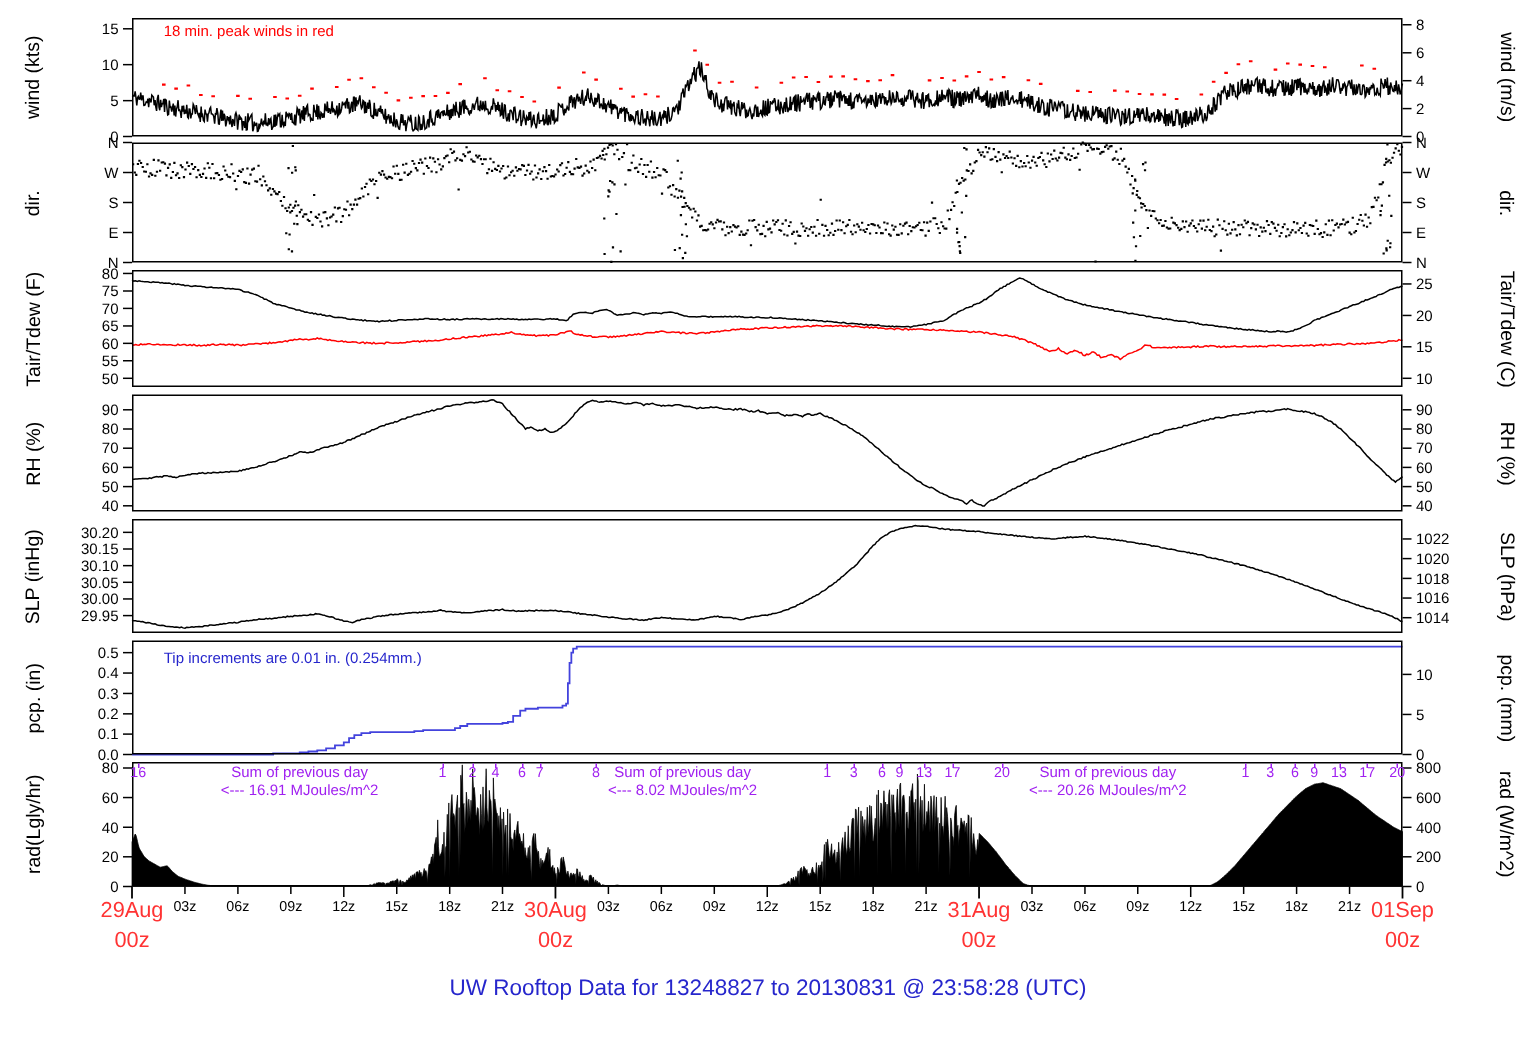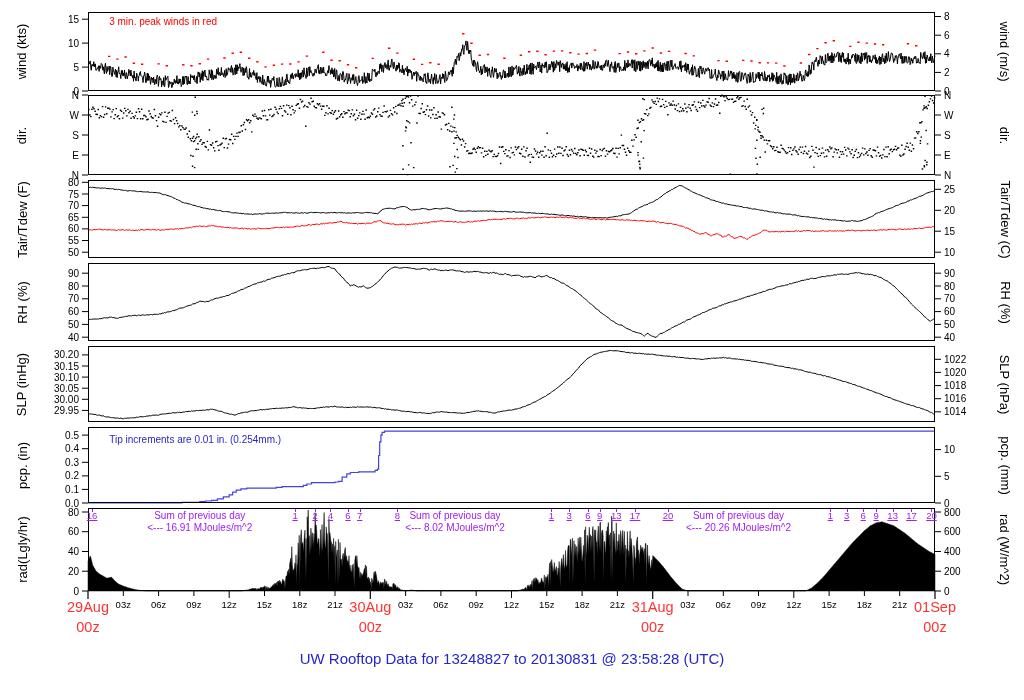--- a/index.html
+++ b/index.html
@@ -6,21 +6,21 @@
   .page{position:relative;width:1024px;height:700px;background:#ffffff;overflow:hidden;
         font-family:"Liberation Sans",sans-serif;}
   .panel{position:absolute;}
   .panel svg{position:absolute;left:0;top:0;overflow:visible;}
   .ylab{position:absolute;display:flex;align-items:center;justify-content:center;pointer-events:none;}
   .ylab span{white-space:nowrap;font-size:13px;color:#000;}
   .ylab.left span{transform:rotate(-90deg);}
   .ylab.right span{transform:rotate(90deg);}
   .ann{position:absolute;font-size:10px;line-height:12px;white-space:nowrap;pointer-events:none;}
   .ann.center{transform:translateX(-50%);text-align:center;}
-  .cum{position:absolute;font-size:9.5px;transform:translateX(-50%);pointer-events:none;text-decoration:underline;}
+  .cum{position:absolute;font-size:9.5px;transform:translateX(-50%);pointer-events:none;}
   .cumtick{position:absolute;width:1px;height:3px;pointer-events:none;}
   .hourlab{position:absolute;font-size:9.5px;color:#000;transform:translateX(-50%);white-space:nowrap;}
   .daylab{position:absolute;font-size:14.5px;text-align:center;transform:translateX(-50%);line-height:20px;white-space:nowrap;}
   .caption{position:absolute;left:0;width:1024px;text-align:center;font-size:15px;}
 </style>
 </head>
 <body>
 
 <div class="page">
   <div id="plot-root">
@@ -43,21 +43,21 @@
           <line x1="847" x2="853" y1="23.2" y2="23.2" stroke="#000" stroke-width="1"></line>
           <text x="856" y="26.7" font-size="10px" text-anchor="start" fill="#000" style="font-family: &quot;Liberation Sans&quot;, sans-serif;">6</text>
           <line x1="847" x2="853" y1="4.5" y2="4.5" stroke="#000" stroke-width="1"></line>
           <text x="856" y="8" font-size="10px" text-anchor="start" fill="#000" style="font-family: &quot;Liberation Sans&quot;, sans-serif;">8</text>
           <path d="M0,52.5L0.5,52.4L1.1,51.6L1.6,51.9L2.1,48.9L2.6,52.8L3.2,58.3L3.7,53.1L4.2,52.2L4.8,54.2L5.3,54L5.8,49.7L6.4,54.9L6.9,52L7.4,52L7.9,58.3L8.5,58.2L9,57.2L9.5,55.9L10.1,56.2L10.6,53.8L11.1,59.4L11.6,53.9L12.2,54.3L12.7,56.3L13.2,51.4L13.8,52.1L14.3,52.7L14.8,58.2L15.4,54.8L15.9,59.4L16.4,61.9L16.9,53.9L17.5,51.2L18,59.5L18.5,61.5L19.1,54.5L19.6,59.4L20.1,57.1L20.6,57L21.2,54L21.7,62.6L22.2,54.3L22.8,54.8L23.3,60.2L23.8,64.6L24.4,64.2L24.9,55.1L25.4,59.4L25.9,59.2L26.5,62.4L27,59.7L27.5,57.1L28.1,64.9L28.6,58.4L29.1,65.7L29.6,61L30.2,58.9L30.7,54.8L31.2,61.6L31.8,61.3L32.3,62.8L32.8,66.6L33.4,58.5L33.9,62.4L34.4,58.4L34.9,64.1L35.5,61.1L36,63.7L36.5,57.9L37.1,66.1L37.6,66.7L38.1,60.7L38.6,60.8L39.2,66.9L39.7,64L40.2,64L40.8,57.4L41.3,58.5L41.8,61.3L42.3,64L42.9,58L43.4,62L43.9,64L44.5,65.6L45,63.2L45.5,69.3L46.1,59L46.6,66L47.1,64.8L47.6,68.3L48.2,69L48.7,61.1L49.2,63.7L49.8,64.2L50.3,69.2L50.8,63.9L51.3,63.3L51.9,60.3L52.4,59.5L52.9,63.9L53.5,64L54,64.5L54.5,65.7L55.1,70.5L55.6,63.9L56.1,64.1L56.6,60.1L57.2,63.6L57.7,70.6L58.2,70.7L58.8,64.8L59.3,61L59.8,68.6L60.3,61.7L60.9,68.4L61.4,63.9L61.9,65.2L62.5,72.3L63,69.8L63.5,65.4L64.1,67.5L64.6,66L65.1,70.9L65.6,65.1L66.2,70L66.7,72.7L67.2,67.3L67.8,69.4L68.3,71.9L68.8,64.4L69.3,63.1L69.9,65.4L70.4,74.4L70.9,69.3L71.5,64.4L72,67.9L72.5,66.4L73.1,67.3L73.6,74.9L74.1,69.1L74.6,69.2L75.2,73.2L75.7,65.6L76.2,74.6L76.8,74.4L77.3,63.6L77.8,68.3L78.3,67.3L78.9,65.8L79.4,64.9L79.9,64.2L80.5,75.5L81,74.1L81.5,69.1L82.1,71.6L82.6,71.3L83.1,69.9L83.6,75.6L84.2,75.3L84.7,70.4L85.2,72.7L85.8,70.8L86.3,67L86.8,70.7L87.3,71.5L87.9,68.4L88.4,70.9L88.9,63.6L89.5,71.7L90,69.8L90.5,72.1L91.1,66.8L91.6,71.1L92.1,68L92.6,67L93.2,74.6L93.7,73L94.2,72.5L94.8,64.5L95.3,72.6L95.8,64.4L96.3,71.8L96.9,66.4L97.4,64L97.9,65L98.5,64L99,72.5L99.5,72.5L100.1,64.6L100.6,70.8L101.1,72L101.6,69.1L102.2,72L102.7,62.5L103.2,65.3L103.8,64.3L104.3,65.9L104.8,63.7L105.3,64.2L105.9,67.9L106.4,63.3L106.9,69.6L107.5,69.7L108,70.4L108.5,64.4L109.1,71.7L109.6,64.9L110.1,59.9L110.6,61L111.2,65L111.7,60.6L112.2,70.3L112.8,64.5L113.3,61.5L113.8,67.6L114.3,58.7L114.9,68.7L115.4,59.7L115.9,64.4L116.5,58.9L117,58L117.5,65L118.1,64.1L118.6,64.3L119.1,68.2L119.6,67.1L120.2,68.1L120.7,68.1L121.2,57.9L121.8,62.4L122.3,62.1L122.8,66L123.3,57.6L123.9,67.7L124.4,58.6L124.9,65.2L125.5,67.6L126,63L126.5,63.7L127,66.5L127.6,63.6L128.1,66.4L128.6,57.1L129.2,60.9L129.7,62.2L130.2,55.7L130.8,63.3L131.3,60.5L131.8,60.7L132.3,63.9L132.9,60.9L133.4,55.5L133.9,63L134.5,60.8L135,61.5L135.5,64.7L136,63.3L136.6,58.4L137.1,65.6L137.6,64.6L138.2,56.7L138.7,63.6L139.2,62.8L139.8,60.1L140.3,55.7L140.8,57.8L141.3,57.6L141.9,56.7L142.4,60.2L142.9,55.5L143.5,53.5L144,60.5L144.5,55.8L145,63.2L145.6,62.6L146.1,57.8L146.6,55.8L147.2,62.7L147.7,52.8L148.2,52.8L148.8,62L149.3,52.8L149.8,58.9L150.3,54.9L150.9,56.5L151.4,53.8L151.9,51.6L152.5,57.7L153,60.3L153.5,59.5L154,55L154.6,55.5L155.1,63.6L155.6,55.9L156.2,63.3L156.7,60L157.2,56.4L157.8,60.6L158.3,54.6L158.8,57.4L159.3,65.1L159.9,65.8L160.4,65.2L160.9,67.3L161.5,56.5L162,65.1L162.5,60.6L163,65.2L163.6,65.2L164.1,60.8L164.6,60.6L165.2,62.6L165.7,58.4L166.2,63.7L166.8,60.8L167.3,64.2L167.8,66.2L168.3,67.7L168.9,60.6L169.4,70.4L169.9,65.3L170.5,66.7L171,64.2L171.5,66.1L172,70.4L172.6,64.9L173.1,69.7L173.6,69.7L174.2,72.3L174.7,63.1L175.2,69.2L175.8,73L176.3,67.5L176.8,69.1L177.3,72.2L177.9,73.9L178.4,74.1L178.9,70.2L179.5,64L180,70L180.5,64.3L181,71.1L181.6,71.1L182.1,68.1L182.6,75.4L183.2,71.1L183.7,69L184.2,66.2L184.8,67.3L185.3,68.4L185.8,64.5L186.3,68.6L186.9,74.2L187.4,75.2L187.9,74.8L188.5,73.7L189,65.9L189.5,74.1L190,74.2L190.6,74.8L191.1,65.4L191.6,66.3L192.2,74.8L192.7,70.5L193.2,74.6L193.8,71.9L194.3,64.8L194.8,68.6L195.3,74L195.9,73.4L196.4,73.3L196.9,69L197.5,67.4L198,73L198.5,62.6L199,61.9L199.6,69.7L200.1,68.3L200.6,71L201.2,70.3L201.7,71.6L202.2,66.8L202.8,62.6L203.3,62.2L203.8,66.6L204.3,60.9L204.9,65.3L205.4,67.1L205.9,63.2L206.5,62.6L207,62.3L207.5,65.4L208,61.5L208.6,64.2L209.1,64.7L209.6,64.4L210.2,57.7L210.7,65.4L211.2,61.3L211.8,67.9L212.3,60.9L212.8,66.8L213.3,60.6L213.9,65.4L214.4,58.2L214.9,58.9L215.5,65.1L216,55.8L216.5,62.2L217,62.7L217.6,64.3L218.1,66.5L218.6,55.9L219.2,64.7L219.7,60L220.2,55.7L220.7,55.2L221.3,63.8L221.8,54.6L222.3,60.5L222.9,58.4L223.4,60.7L223.9,60.6L224.5,63.6L225,64.3L225.5,61.4L226,63.7L226.6,60.8L227.1,57L227.6,58.6L228.2,61.2L228.7,57.8L229.2,56.5L229.7,54.8L230.3,52.6L230.8,61.4L231.3,58.4L231.9,62.1L232.4,55.1L232.9,59.6L233.5,61.4L234,55.5L234.5,60L235,61.1L235.6,55.2L236.1,61L236.6,60.7L237.2,60.9L237.7,63.8L238.2,63.1L238.7,63.7L239.3,60.7L239.8,58.6L240.3,61.1L240.9,53.6L241.4,56.8L241.9,57.1L242.5,62.4L243,58.1L243.5,61.3L244,55.8L244.6,62.1L245.1,57.8L245.6,65.1L246.2,64.5L246.7,56.4L247.2,64.4L247.7,67.2L248.3,57.9L248.8,58.1L249.3,65.6L249.9,68.9L250.4,67.3L250.9,63.5L251.5,69.1L252,61.7L252.5,61.5L253,62.1L253.6,64.1L254.1,68.1L254.6,59.7L255.2,59.5L255.7,63.5L256.2,70.1L256.7,67.8L257.3,68.2L257.8,66.1L258.3,62.7L258.9,61.2L259.4,72L259.9,69.4L260.5,68.1L261,61.6L261.5,65.8L262,67.5L262.6,71.4L263.1,65.6L263.6,66.5L264.2,68.5L264.7,62.7L265.2,68L265.7,62.3L266.3,72L266.8,71L267.3,66.7L267.9,64.5L268.4,70.3L268.9,70.9L269.5,73.6L270,70.3L270.5,64.5L271,63.6L271.6,70.6L272.1,68.6L272.6,68.4L273.2,68.6L273.7,68.3L274.2,64.3L274.7,71.5L275.3,68.6L275.8,69.6L276.3,60.7L276.9,70L277.4,71.5L277.9,64.6L278.5,68.5L279,71L279.5,60.9L280,62.3L280.6,68.5L281.1,61.2L281.6,69.9L282.2,68.9L282.7,67.2L283.2,68.5L283.7,68.5L284.3,57.1L284.8,57.5L285.3,58.2L285.9,59.3L286.4,59.5L286.9,57.1L287.5,62.8L288,64.9L288.5,60.5L289,63.4L289.6,61L290.1,59.1L290.6,60.2L291.2,61.7L291.7,52.4L292.2,56.7L292.7,51.5L293.3,53L293.8,59.6L294.3,54.8L294.9,52.9L295.4,60.5L295.9,55.9L296.5,52.1L297,50.5L297.5,55.7L298,52.5L298.6,54.6L299.1,57.3L299.6,52.9L300.2,47.9L300.7,57L301.2,58.4L301.7,55.3L302.3,53.2L302.8,55.3L303.3,49.7L303.9,47L304.4,53.5L304.9,54L305.4,56.8L306,49.9L306.5,53.3L307,55.8L307.6,57.7L308.1,59.2L308.6,53L309.2,57.7L309.7,53.2L310.2,56.2L310.7,50.7L311.3,51.2L311.8,60.2L312.3,57.6L312.9,57.4L313.4,59.2L313.9,60.9L314.4,53.3L315,60.8L315.5,56.9L316,62.9L316.6,58.1L317.1,57.3L317.6,56.1L318.2,59.3L318.7,59.6L319.2,54.3L319.7,64.1L320.3,57.2L320.8,61.1L321.3,57.4L321.9,59.4L322.4,57.9L322.9,60.9L323.4,59L324,67.3L324.5,64.1L325,62.8L325.6,60.1L326.1,63.7L326.6,60.6L327.2,61.8L327.7,61.1L328.2,59.3L328.7,69.3L329.3,60.7L329.8,60.5L330.3,63.3L330.9,63.1L331.4,67.9L331.9,68.4L332.4,64L333,68.6L333.5,65.4L334,65.9L334.6,68.5L335.1,69.9L335.6,67.3L336.2,62.1L336.7,63.6L337.2,61.6L337.7,70.3L338.3,69.9L338.8,71.6L339.3,65.1L339.9,60.8L340.4,64.1L340.9,70.3L341.4,68.7L342,67L342.5,71.7L343,67.1L343.6,62L344.1,67.1L344.6,67.9L345.2,72.2L345.7,65.5L346.2,67.7L346.7,61.5L347.3,69.3L347.8,71.6L348.3,62.6L348.9,67.3L349.4,71.1L349.9,71.5L350.4,70.3L351,67.5L351.5,65L352,62.6L352.6,72L353.1,67.3L353.6,65.1L354.2,66.4L354.7,61.6L355.2,66.4L355.7,62L356.3,67.5L356.8,70.5L357.3,59.3L357.9,62.8L358.4,68.7L358.9,68.5L359.4,67.5L360,64.9L360.5,60.1L361,59.7L361.6,62.8L362.1,60.3L362.6,58.9L363.2,57.9L363.7,60.9L364.2,64.3L364.7,55.1L365.3,61.7L365.8,55.8L366.3,50.1L366.9,49.8L367.4,47L367.9,52.5L368.4,52.5L369,44.3L369.5,45.4L370,44.3L370.6,41.5L371.1,48.7L371.6,46.5L372.2,40.5L372.7,44.1L373.2,40.7L373.7,37L374.3,37.5L374.8,32.7L375.3,40.6L375.9,42.4L376.4,34L376.9,33.3L377.4,33.1L378,28.9L378.5,37.5L379,38.4L379.6,29.5L380.1,35.1L380.6,41.1L381.2,42L381.7,38.2L382.2,40L382.7,38.1L383.3,47L383.8,48.2L384.3,52.1L384.9,53.7L385.4,48.3L385.9,54.6L386.4,48.1L387,50.4L387.5,50.6L388,55.9L388.6,59.5L389.1,53.2L389.6,49.7L390.1,52.9L390.7,58.6L391.2,58.8L391.7,60.8L392.3,58.4L392.8,54.3L393.3,63L393.9,57.1L394.4,62.1L394.9,56.8L395.4,53.6L396,52.7L396.5,52.7L397,61L397.6,54.9L398.1,59L398.6,59.7L399.1,54.9L399.7,64.4L400.2,57L400.7,58.8L401.3,55.9L401.8,62.6L402.3,64.1L402.9,65.5L403.4,58.1L403.9,59.1L404.4,54.8L405,62.6L405.5,65.4L406,61.2L406.6,56.1L407.1,60.2L407.6,59.6L408.1,56.6L408.7,60.6L409.2,66.8L409.7,61.1L410.3,65.4L410.8,65L411.3,61.6L411.9,60.1L412.4,62.2L412.9,65.6L413.4,67.4L414,63.6L414.5,65.7L415,59.9L415.6,57.8L416.1,60L416.6,66L417.1,59.1L417.7,66L418.2,63.8L418.7,63.6L419.3,61.1L419.8,64.5L420.3,65.4L420.9,54.9L421.4,64.2L421.9,64.8L422.4,55.2L423,64.3L423.5,64.6L424,53.9L424.6,63.2L425.1,62.8L425.6,55.4L426.1,57L426.7,57.3L427.2,55.6L427.7,56.1L428.3,53.4L428.8,55.3L429.3,62.2L429.9,59.9L430.4,60.6L430.9,54.4L431.4,62L432,64.2L432.5,55.8L433,58.6L433.6,61.1L434.1,63.6L434.6,58.2L435.1,56.1L435.7,62.7L436.2,53.1L436.7,58.5L437.3,62.8L437.8,59.8L438.3,61.6L438.9,52.3L439.4,61.5L439.9,56.1L440.4,57.7L441,53.3L441.5,52.7L442,62L442.6,51L443.1,62.5L443.6,57.5L444.1,50.9L444.7,59.6L445.2,62.3L445.7,52.1L446.3,56L446.8,55.7L447.3,55.1L447.9,53.9L448.4,57.7L448.9,55.4L449.4,52.2L450,49.9L450.5,56L451,52.1L451.6,49.9L452.1,60L452.6,58.9L453.1,53.1L453.7,61.1L454.2,51.5L454.7,54.2L455.3,53.2L455.8,54.2L456.3,56.1L456.9,51.1L457.4,50L457.9,55.3L458.4,49.7L459,60.8L459.5,60.2L460,59L460.6,56.2L461.1,52.1L461.6,57.6L462.1,57.9L462.7,52.6L463.2,52.6L463.7,49.3L464.3,55.3L464.8,50.4L465.3,60.2L465.9,49.5L466.4,58.4L466.9,57.6L467.4,51.7L468,55.8L468.5,48.4L469,49.8L469.6,50.8L470.1,53.4L470.6,50.1L471.1,50L471.7,59.7L472.2,48.6L472.7,50.4L473.3,55.5L473.8,52.1L474.3,52.2L474.8,50.9L475.4,57.1L475.9,52.1L476.4,57.2L477,53.5L477.5,58.6L478,51.5L478.6,58.6L479.1,49.7L479.6,60.5L480.1,60.3L480.7,55.7L481.2,60.2L481.7,53.9L482.3,52.6L482.8,52.3L483.3,50.9L483.8,56.1L484.4,51.5L484.9,50.8L485.4,53.3L486,53.2L486.5,56.4L487,55.7L487.6,54.5L488.1,55.7L488.6,53.4L489.1,52.4L489.7,59.1L490.2,58L490.7,53.6L491.3,56.3L491.8,56L492.3,51.2L492.8,57.9L493.4,51.3L493.9,54L494.4,55.7L495,58.5L495.5,59.3L496,49.6L496.6,59.2L497.1,57.1L497.6,51.3L498.1,53.6L498.7,50.3L499.2,57.2L499.7,54.3L500.3,50L500.8,53.4L501.3,52L501.8,57.6L502.4,52.7L502.9,56L503.4,58.2L504,54.7L504.5,56.3L505,48.2L505.6,53.7L506.1,57.2L506.6,55.9L507.1,49.6L507.7,51.9L508.2,56.4L508.7,54L509.3,56.2L509.8,49.4L510.3,49.8L510.8,54L511.4,55.8L511.9,55.5L512.4,53.8L513,58L513.5,53.2L514,58.5L514.6,58.2L515.1,52.8L515.6,53.9L516.1,55.8L516.7,51.5L517.2,54.2L517.7,48.6L518.3,48.1L518.8,48.3L519.3,54.4L519.8,51.1L520.4,48.3L520.9,53.9L521.4,55.6L522,59.7L522.5,52.4L523,53.6L523.6,49.9L524.1,55.8L524.6,56.3L525.1,54.4L525.7,54.9L526.2,60.3L526.7,51.1L527.3,49.5L527.8,60.6L528.3,57L528.8,55.8L529.4,51.4L529.9,55.6L530.4,51.4L531,50.9L531.5,59.5L532,54.5L532.6,55L533.1,57.7L533.6,58.6L534.1,58.2L534.7,57.3L535.2,58.8L535.7,54.9L536.3,57.7L536.8,48.4L537.3,58.8L537.8,55.6L538.4,50.9L538.9,55.6L539.4,55.5L540,47.9L540.5,55L541,51.5L541.6,51.7L542.1,54.2L542.6,52.2L543.1,51.3L543.7,47.8L544.2,56.1L544.7,47.7L545.3,48.6L545.8,52.5L546.3,58.7L546.8,47.8L547.4,59.6L547.9,59.7L548.4,49.6L549,57.5L549.5,56.5L550,48.9L550.6,53.1L551.1,49.8L551.6,58.7L552.1,49.1L552.7,59.2L553.2,53.6L553.7,50.1L554.3,57.9L554.8,50.1L555.3,48.8L555.8,55.8L556.4,54.1L556.9,50L557.4,51L558,56.7L558.5,50.7L559,54.4L559.5,49.1L560.1,56.8L560.6,49.4L561.1,47.9L561.7,47.4L562.2,50L562.7,53.7L563.3,48.2L563.8,52.2L564.3,45.8L564.8,54.5L565.4,52.3L565.9,52.6L566.4,56.3L567,52.1L567.5,55.8L568,51.3L568.5,54.9L569.1,49.8L569.6,58.6L570.1,48.4L570.7,59.1L571.2,59.1L571.7,54.6L572.3,50.2L572.8,59.8L573.3,59.4L573.8,52.8L574.4,60L574.9,51.1L575.4,59.7L576,55.2L576.5,50.7L577,51.9L577.5,54.6L578.1,58.4L578.6,51.5L579.1,49.3L579.7,58.9L580.2,49.1L580.7,52.8L581.3,58.2L581.8,58.2L582.3,48.4L582.8,51.6L583.4,54.8L583.9,48.1L584.4,57.4L585,57.5L585.5,55.8L586,53.5L586.5,53.7L587.1,51.6L587.6,55.2L588.1,56.5L588.7,55.7L589.2,55.1L589.7,54.7L590.3,57.5L590.8,55.1L591.3,54.9L591.8,49.4L592.4,57.3L592.9,48.8L593.4,59.8L594,53.8L594.5,55.6L595,53.3L595.5,54.3L596.1,55.2L596.6,52.7L597.1,58.9L597.7,50.7L598.2,55L598.7,60.4L599.3,51.9L599.8,57.8L600.3,52L600.8,58.6L601.4,62.2L601.9,60.4L602.4,58.9L603,57.4L603.5,55.3L604,63.3L604.5,52.8L605.1,63.2L605.6,61.4L606.1,57.9L606.7,54.3L607.2,56L607.7,56.8L608.3,64.9L608.8,63L609.3,64.2L609.8,63.3L610.4,56.4L610.9,64.6L611.4,65.7L612,54L612.5,56.7L613,54.3L613.5,59.8L614.1,62.2L614.6,59.7L615.1,55.8L615.7,57.7L616.2,60.4L616.7,62.2L617.3,58.5L617.8,56.4L618.3,57.9L618.8,59.3L619.4,56.2L619.9,56L620.4,55.8L621,58.9L621.5,57.1L622,66.2L622.5,65.4L623.1,66.7L623.6,57.6L624.1,65.9L624.7,66L625.2,63.9L625.7,62.6L626.3,62.3L626.8,61.2L627.3,57L627.8,64.7L628.4,66.1L628.9,68.6L629.4,62.9L630,65.8L630.5,57.9L631,59.3L631.5,61.9L632.1,61.6L632.6,67.2L633.1,63L633.7,64.3L634.2,59.1L634.7,62L635.3,69.1L635.8,58.9L636.3,64.3L636.8,67.8L637.4,61.7L637.9,65.2L638.4,66.5L639,67.8L639.5,68.1L640,65.8L640.5,58.6L641.1,64.5L641.6,63.9L642.1,62.5L642.7,58.9L643.2,61.1L643.7,59.4L644.2,66.8L644.8,61.2L645.3,66L645.8,60.1L646.4,66.7L646.9,62.5L647.4,63.9L648,69.6L648.5,67.4L649,60.7L649.5,70.3L650.1,70.2L650.6,60.4L651.1,59.7L651.7,59.5L652.2,67.1L652.7,69.3L653.2,68.6L653.8,60.5L654.3,61L654.8,62.6L655.4,67.5L655.9,64.5L656.4,63.2L657,60.9L657.5,61.2L658,63.9L658.5,68L659.1,71.4L659.6,70.7L660.1,62L660.7,64L661.2,63.9L661.7,70.8L662.2,60.5L662.8,69.9L663.3,67L663.8,66.6L664.4,61.8L664.9,60.2L665.4,70.6L666,69.7L666.5,70.1L667,69.2L667.5,69.4L668.1,61.7L668.6,66.3L669.1,64.5L669.7,64.3L670.2,60L670.7,66.7L671.2,60.4L671.8,69.1L672.3,64.2L672.8,62L673.4,64L673.9,60.3L674.4,62.7L675,67.3L675.5,66.7L676,68.9L676.5,59.5L677.1,63L677.6,68.8L678.1,65.2L678.7,69.2L679.2,68.7L679.7,63.3L680.2,65.2L680.8,63.9L681.3,62.7L681.8,69.7L682.4,67.5L682.9,65.7L683.4,67.3L684,60.7L684.5,69.3L685,61.5L685.5,68.5L686.1,63.1L686.6,64.9L687.1,65.3L687.7,66.9L688.2,70.4L688.7,60.3L689.2,72.1L689.8,64.5L690.3,64.6L690.8,71.9L691.4,63.6L691.9,66.8L692.4,70.3L693,61.8L693.5,65.7L694,72.3L694.5,68.8L695.1,71.9L695.6,67.8L696.1,60.8L696.7,62.7L697.2,61.7L697.7,64.7L698.2,71.5L698.8,63.6L699.3,69.1L699.8,72.9L700.4,72.5L700.9,62.8L701.4,70.2L702,61.8L702.5,72.7L703,62.1L703.5,70L704.1,70.9L704.6,65.9L705.1,70.2L705.7,61.9L706.2,64L706.7,71.2L707.2,66.8L707.8,67.6L708.3,63L708.8,69.1L709.4,60.8L709.9,61.7L710.4,68.7L711,66.6L711.5,65L712,59.2L712.5,63.5L713.1,62.2L713.6,67.9L714.1,69.4L714.7,67.7L715.2,63.4L715.7,65.7L716.2,68.7L716.8,66.4L717.3,59.1L717.8,57.9L718.4,63.7L718.9,61.5L719.4,64.5L720,59.5L720.5,64.3L721,52.9L721.5,54L722.1,62.5L722.6,57.8L723.1,61.5L723.7,52.5L724.2,49.9L724.7,51.6L725.2,51.5L725.8,58.1L726.3,48.8L726.8,48.7L727.4,49.7L727.9,46.8L728.4,45.2L728.9,49.5L729.5,50.6L730,54.4L730.5,48L731.1,52L731.6,51.9L732.1,43.6L732.7,45.3L733.2,45.4L733.7,51.8L734.2,44.2L734.8,48.7L735.3,48.8L735.8,52.4L736.4,52.2L736.9,53.2L737.4,42.5L737.9,50.8L738.5,49.9L739,49.5L739.5,41.6L740.1,41.2L740.6,48.6L741.1,49.3L741.7,44L742.2,48.7L742.7,43.5L743.2,51L743.8,40.6L744.3,42.1L744.8,50.9L745.4,44.3L745.9,49.2L746.4,41.6L746.9,44.6L747.5,45.1L748,45.2L748.5,44L749.1,40.7L749.6,40.6L750.1,39.9L750.7,49.6L751.2,44.2L751.7,40.9L752.2,49.5L752.8,43.5L753.3,50.6L753.8,43.2L754.4,40.3L754.9,45.3L755.4,41L755.9,49.6L756.5,47L757,50.4L757.5,46.9L758.1,52.1L758.6,49.4L759.1,45.7L759.7,49.9L760.2,41.2L760.7,52.4L761.2,49.4L761.8,47L762.3,51.9L762.8,47.5L763.4,46.5L763.9,43.5L764.4,45.5L764.9,42L765.5,42.7L766,42.7L766.5,44L767.1,49.5L767.6,41.4L768.1,51.4L768.7,51.3L769.2,42.4L769.7,49.4L770.2,47.9L770.8,43L771.3,50.9L771.8,50.8L772.4,44.6L772.9,51.9L773.4,40.8L773.9,49.8L774.5,49.1L775,41.4L775.5,42.6L776.1,41.2L776.6,48.2L777.1,40.6L777.7,46.7L778.2,40.9L778.7,40.6L779.2,51.4L779.8,43.9L780.3,44.9L780.8,43.2L781.4,49.8L781.9,43.8L782.4,49.6L782.9,48.3L783.5,50.9L784,47.8L784.5,48.6L785.1,43.4L785.6,44.8L786.1,46.9L786.7,47L787.2,42.7L787.7,50.9L788.2,45.3L788.8,51.8L789.3,48L789.8,51.3L790.4,46.4L790.9,47.5L791.4,44.1L791.9,52.7L792.5,45.2L793,52L793.5,46.9L794.1,43.4L794.6,41.7L795.1,49.9L795.7,46.3L796.2,47.6L796.7,51.8L797.2,43.7L797.8,50.9L798.3,41L798.8,47.8L799.4,49.3L799.9,44.9L800.4,39.6L800.9,45.2L801.5,49.6L802,48.3L802.5,46.1L803.1,41.2L803.6,41.1L804.1,41.2L804.7,43.2L805.2,47.6L805.7,50.5L806.2,46.6L806.8,48.5L807.3,43.7L807.8,45.7L808.4,43.5L808.9,44.7L809.4,51.9L809.9,46L810.5,44.9L811,42.2L811.5,42L812.1,44.4L812.6,47L813.1,41L813.6,47.4L814.2,51.5L814.7,44.2L815.2,49.9L815.8,51.3L816.3,44.2L816.8,50.4L817.4,46.2L817.9,44.2L818.4,44.5L818.9,50.8L819.5,51.1L820,50.6L820.5,44.9L821.1,44.7L821.6,46L822.1,52.7L822.6,51.8L823.2,46.1L823.7,48.8L824.2,47.7L824.8,51.3L825.3,46.7L825.8,47.1L826.4,44.7L826.9,46.9L827.4,44.1L827.9,44.8L828.5,51.2L829,50.4L829.5,51L830.1,46.5L830.6,49.4L831.1,51.1L831.6,50.5L832.2,51.7L832.7,40.4L833.2,43.3L833.8,43.9L834.3,46.7L834.8,46.5L835.4,40.7L835.9,44.6L836.4,46.6L836.9,39.7L837.5,51.3L838,45.1L838.5,51L839.1,43L839.6,45.1L840.1,46.7L840.6,48.7L841.2,49L841.7,44.8L842.2,48.8L842.8,41.7L843.3,48.1L843.8,50.9L844.4,44.2L844.9,47.3L845.4,50.5L845.9,50.4L846.5,45.7L847,43.7" fill="none" stroke="#000000" stroke-width="1"></path>
           <path d="M20,44.4h2.4M28.2,47.1h2.4M36.4,45h2.4M44.7,51.3h2.4M52.9,52.2h2.4M69.4,51.9h2.4M77.6,53.8h2.4M94.1,52.7h2.4M102.3,53.7h2.4M110.6,51.8h2.4M118.8,47.1h2.4M135.3,46h2.4M143.5,41.2h2.4M151.7,40.2h2.4M160,46.2h2.4M168.2,49.8h2.4M176.4,54.9h2.4M184.7,53.2h2.4M192.9,52.1h2.4M201.1,52h2.4M209.4,49.9h2.4M217.6,44.1h2.4M234.1,40.2h2.4M242.3,48.2h2.4M250.5,48.8h2.4M258.8,52.7h2.4M267,55.7h2.4M283.5,46.4h2.4M300,36.3h2.4M308.2,41.1h2.4M324.7,47.2h2.4M332.9,52.4h2.4M341.1,50.8h2.4M349.4,52.3h2.4M374.1,21.7h2.4M382.3,31.2h2.4M390.5,43.2h2.4M398.8,42.5h2.4M415.2,46.3h2.4M431.7,43.2h2.4M439.9,39.7h2.4M448.2,39.3h2.4M456.4,42.7h2.4M464.7,39.1h2.4M472.9,38.9h2.4M481.1,40.8h2.4M489.4,42.1h2.4M497.6,41.5h2.4M505.8,38.1h2.4M530.5,41.6h2.4M538.8,40h2.4M547,41.7h2.4M555.2,38.9h2.4M563.5,36h2.4M571.7,41h2.4M579.9,39.4h2.4M596.4,41.5h2.4M604.6,43.9h2.4M629.3,48.6h2.4M637.6,49.3h2.4M654,48.4h2.4M662.3,49h2.4M670.5,50.7h2.4M678.8,50.9h2.4M687,51.1h2.4M695.2,54h2.4M711.7,51h2.4M719.9,42.5h2.4M728.2,36.6h2.4M736.4,30.8h2.4M744.6,28.8h2.4M761.1,34.4h2.4M769.3,30.3h2.4M777.6,31.1h2.4M785.8,32h2.4M794,32.8h2.4M818.7,31.7h2.4M827,33.8h2.4" stroke="#ff0000" stroke-width="1.4" fill="none"></path>
           <rect x="0.5" y="0.5" width="846" height="78" fill="none" stroke="#000" stroke-width="1"></rect>
         </svg>
       </div>
       <div class="ann" style="left: 109.175px; top: 16px; color: rgb(255, 0, 0);">
-        <div>3 min. peak winds in red</div>
+        <div>18 min. peak winds in red</div>
       </div>
       <div class="ylab left" style="left: 0px; top: 12px; width: 44px; height: 79px;">
         <span>wind (kts)</span>
       </div>
       <div class="ylab right" style="left: 988px; top: 12px; width: 34px; height: 79px;">
         <span>wind (m/s)</span>
       </div>
       <div class="panel" style="left: 88px; top: 95px; width: 847px; height: 80px;">
         <svg width="847" height="80" viewBox="0 0 847 80" style="overflow: visible;">
           <line x1="-6" x2="0" y1="0" y2="0" stroke="#000" stroke-width="1"></line>

